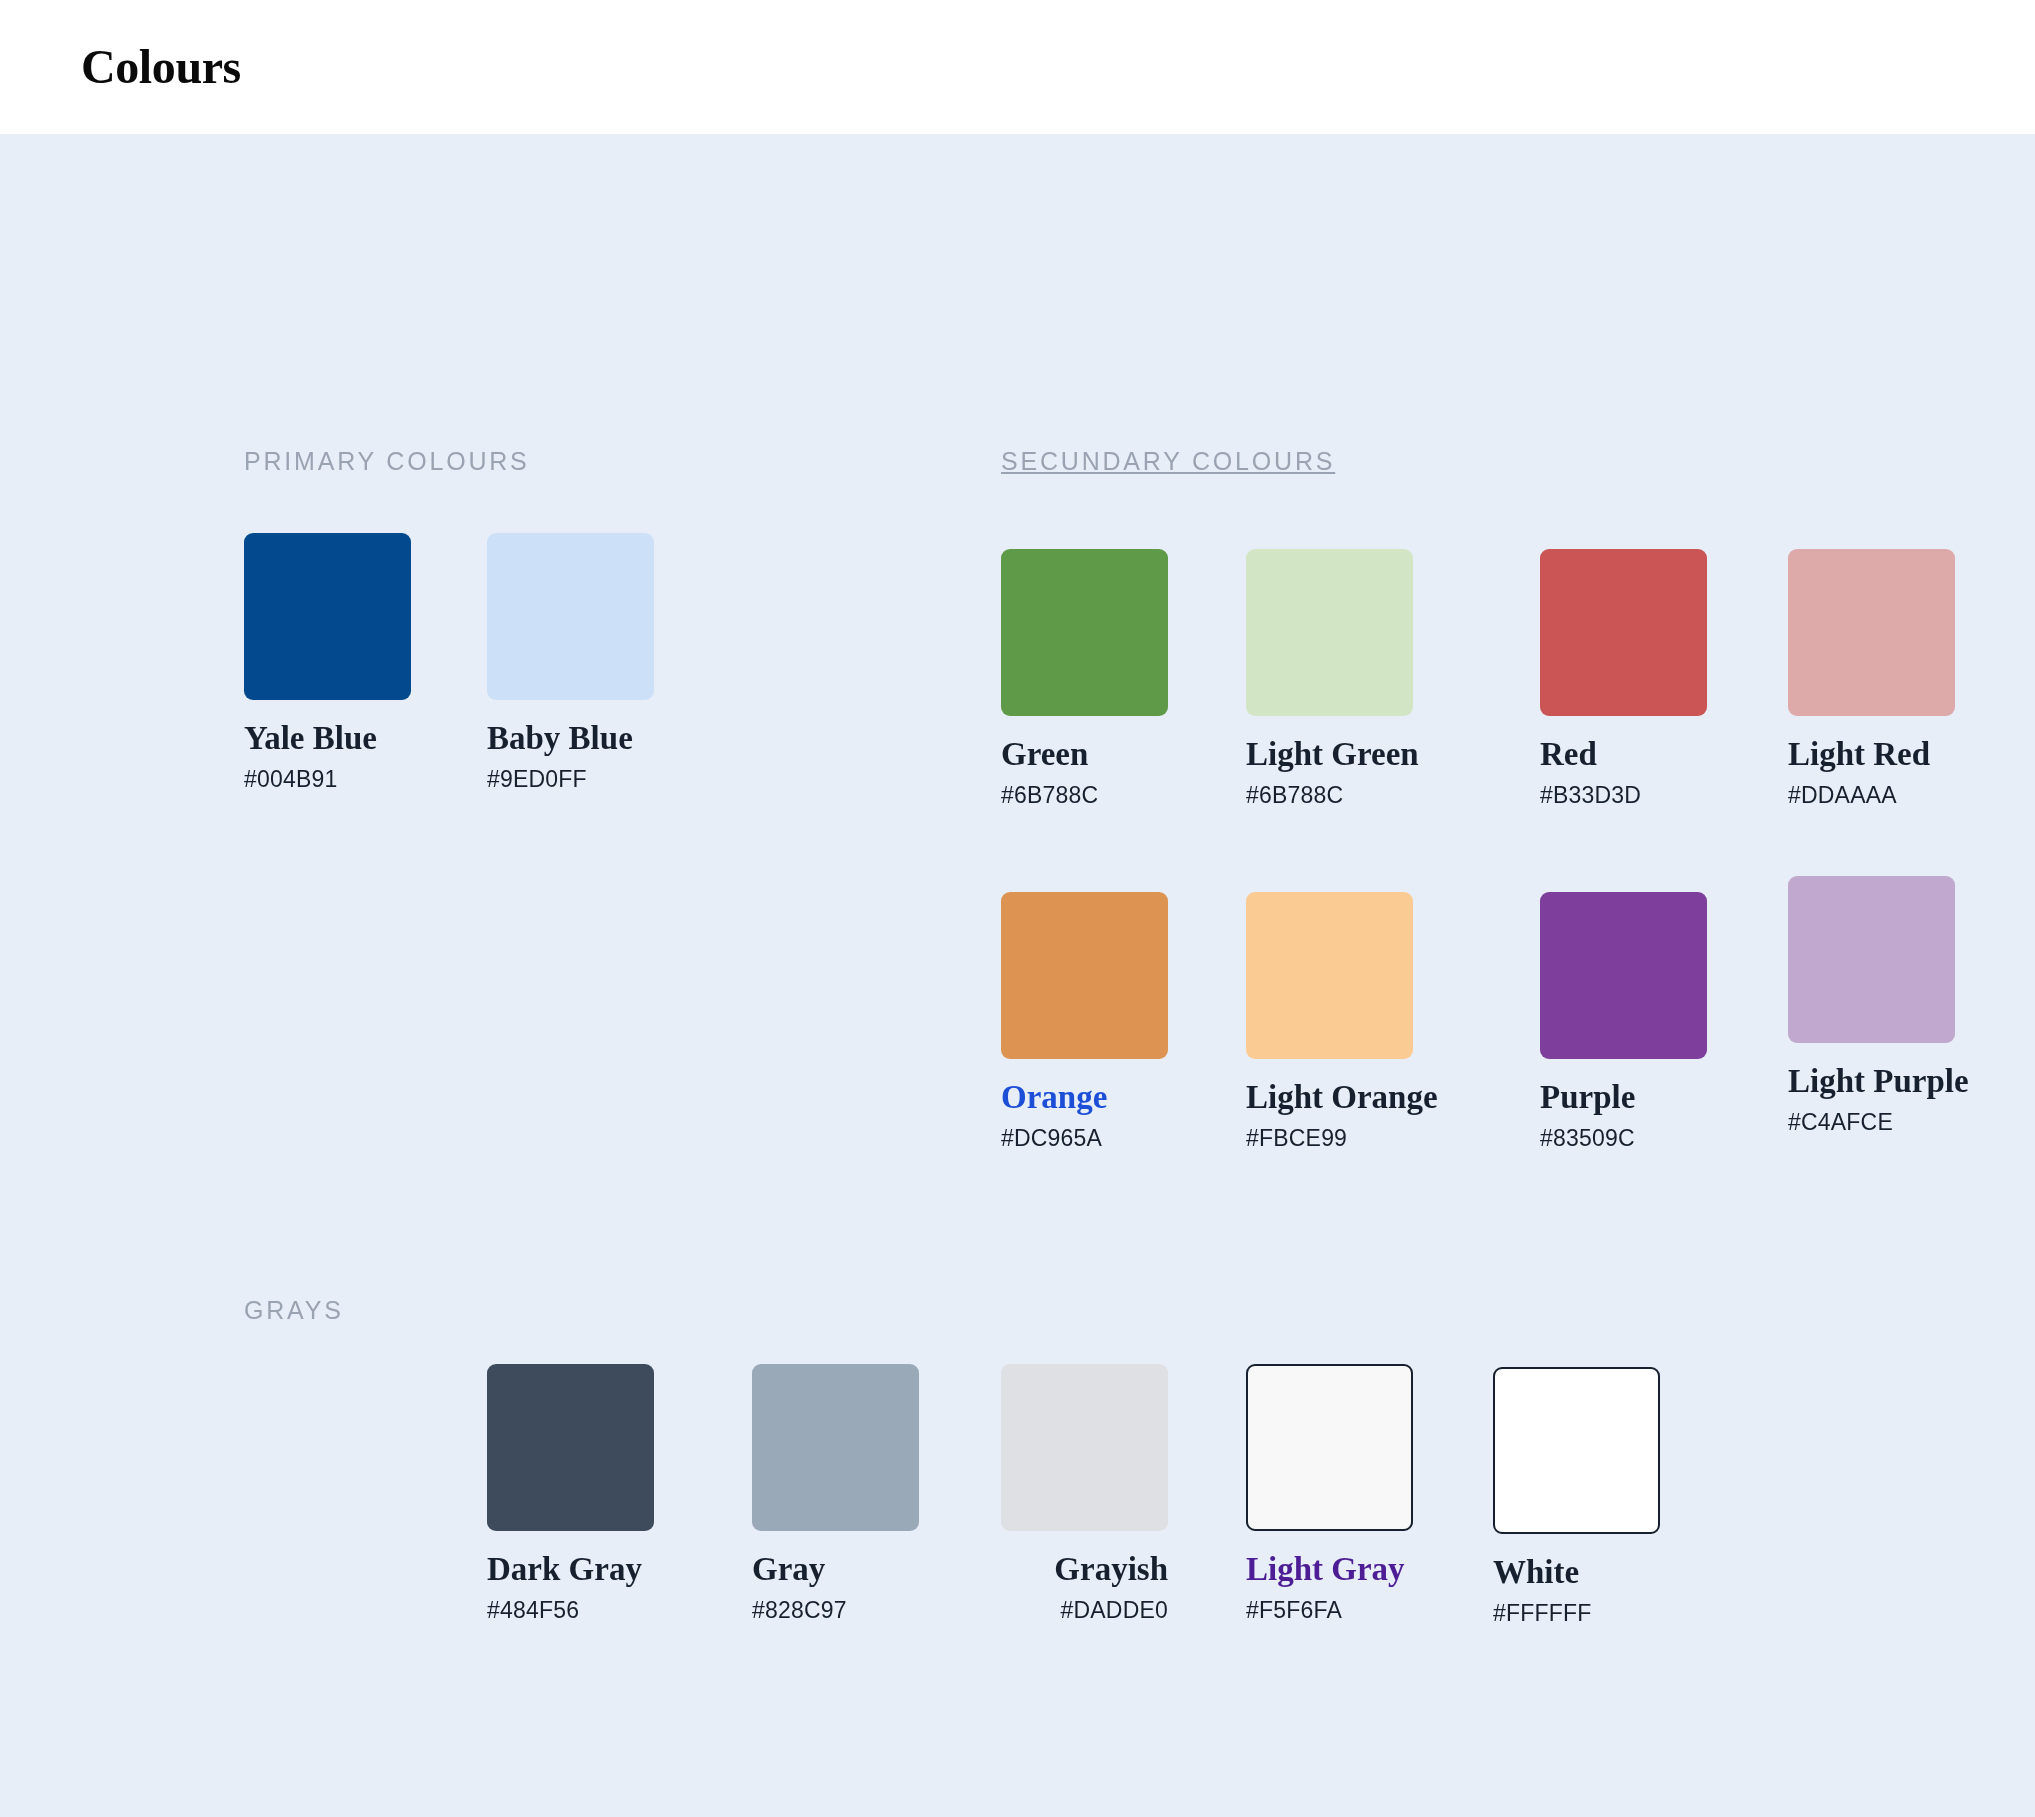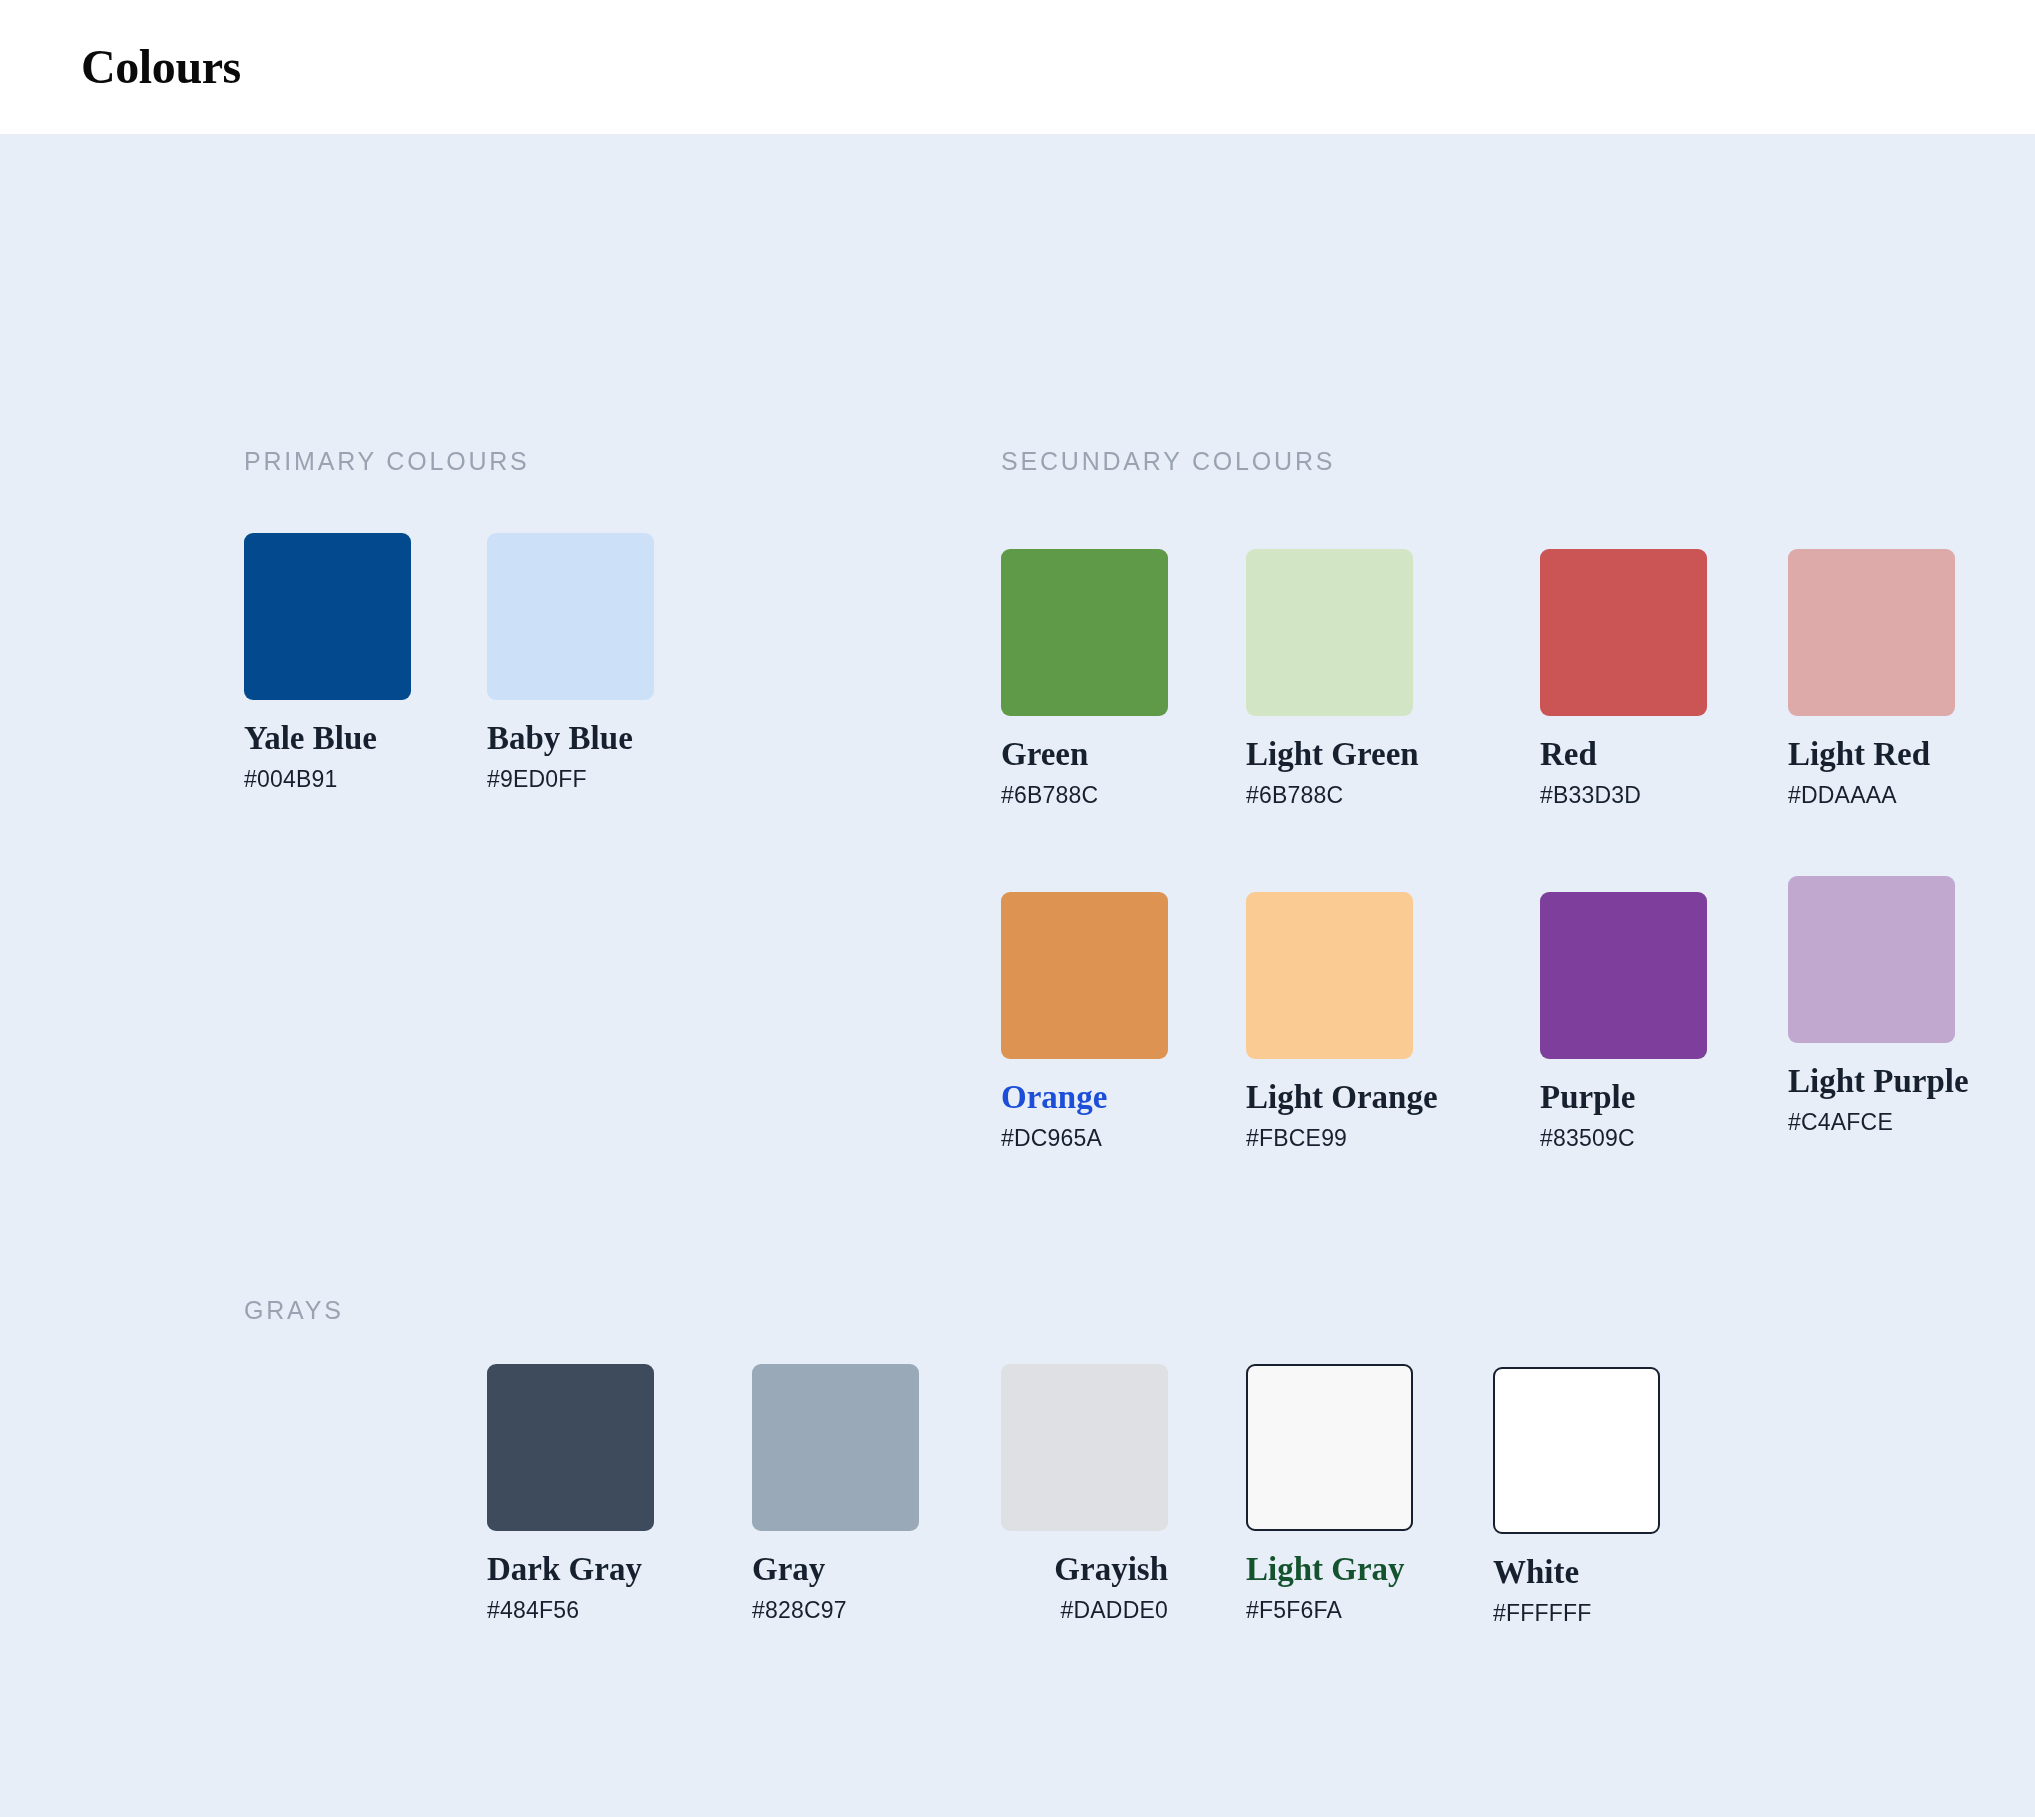--- a/index.html
+++ b/index.html
@@ -106,21 +106,21 @@
     <div class="swatch-name" style="color: rgb(22, 32, 46);">Yale Blue</div>
     <div class="swatch-hex" style="color: rgb(22, 32, 46);">#004B91</div>
   </div>
 
   <div class="swatch-item" style="left:487px; top:399px;">
     <div class="swatch-box" style="background: rgb(204, 224, 248);"></div>
     <div class="swatch-name" style="color: rgb(22, 32, 46);">Baby Blue</div>
     <div class="swatch-hex" style="color: rgb(22, 32, 46);">#9ED0FF</div>
   </div>
 
-  <div class="section-label lbl-secondary" style="color: rgb(154, 163, 178);">SECUNDARY COLOURS</div>
+  <div class="section-label lbl-secondary" style="color: rgb(154, 163, 178); text-decoration: underline;">SECUNDARY COLOURS</div>
 
   <div class="swatch-item" style="left:1001px; top:415px;">
     <div class="swatch-box" style="background: rgb(95, 154, 72);"></div>
     <div class="swatch-name" style="color: rgb(22, 32, 46);">Green</div>
     <div class="swatch-hex" style="color: rgb(22, 32, 46);">#6B788C</div>
   </div>
 
   <div class="swatch-item" style="left:1246px; top:415px;">
     <div class="swatch-box" style="background: rgb(210, 230, 198);"></div>
     <div class="swatch-name" style="color: rgb(22, 32, 46);">Light Green</div>
@@ -179,21 +179,21 @@
   </div>
 
   <div class="swatch-item" style="left:1001px; top:1230px;text-align:right;">
     <div class="swatch-box" style="background: rgb(222, 224, 227);"></div>
     <div class="swatch-name" style="color: rgb(22, 32, 46);">Grayish</div>
     <div class="swatch-hex" style="color: rgb(22, 32, 46);">#DADDE0</div>
   </div>
 
   <div class="swatch-item" style="left:1246px; top:1230px;">
     <div class="swatch-box bordered" style="background: rgb(247, 248, 247); border-color: rgb(22, 32, 46);"></div>
-    <div class="swatch-name" style="color: #14532d;">Light Gray</div>
+    <div class="swatch-name" style="color: #4c1d95;">Light Gray</div>
     <div class="swatch-hex" style="color: rgb(22, 32, 46);">#F5F6FA</div>
   </div>
 
   <div class="swatch-item" style="left:1493px; top:1233px;">
     <div class="swatch-box bordered" style="background: rgb(255, 255, 255); border-color: rgb(22, 32, 46);"></div>
     <div class="swatch-name" style="color: rgb(22, 32, 46);">White</div>
     <div class="swatch-hex" style="color: rgb(22, 32, 46);">#FFFFFF</div>
   </div>
 
 </div>

